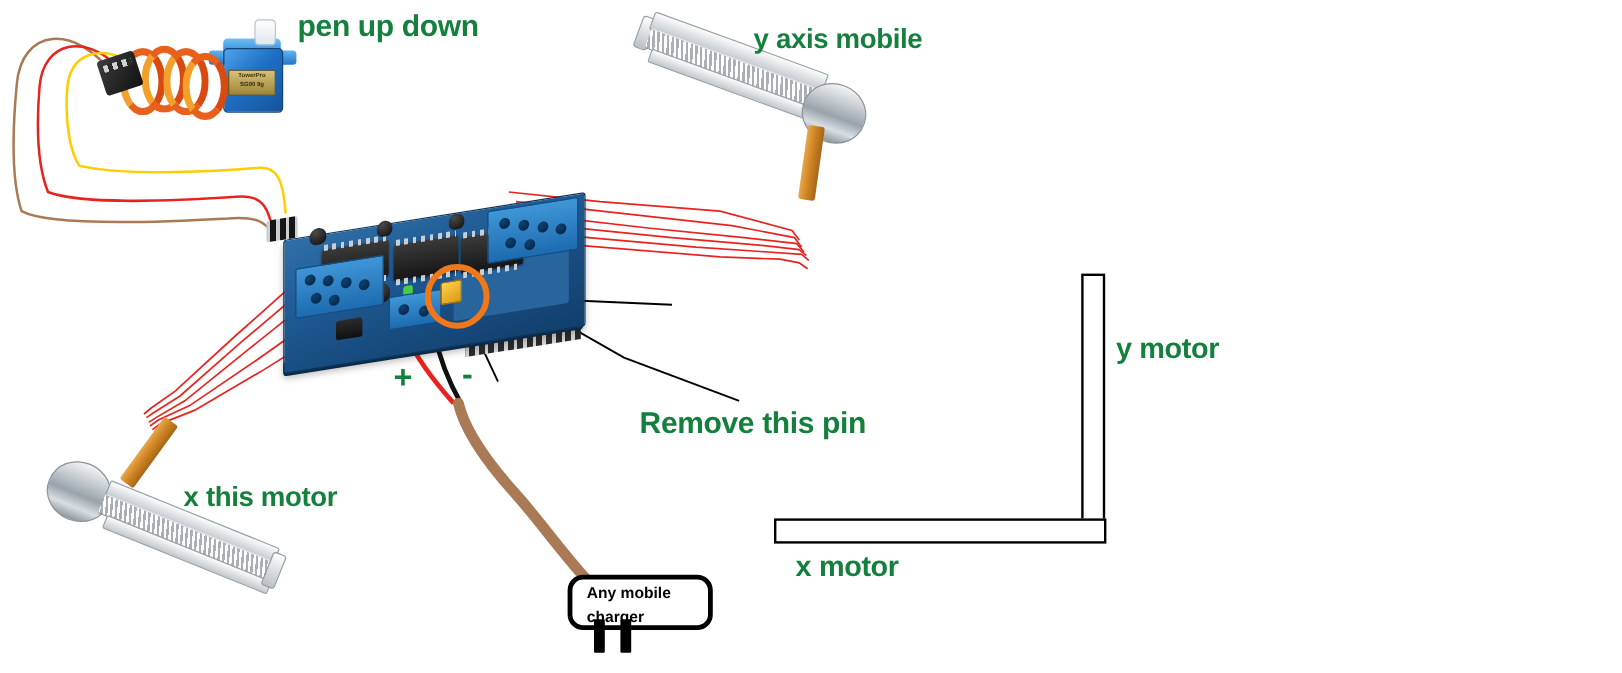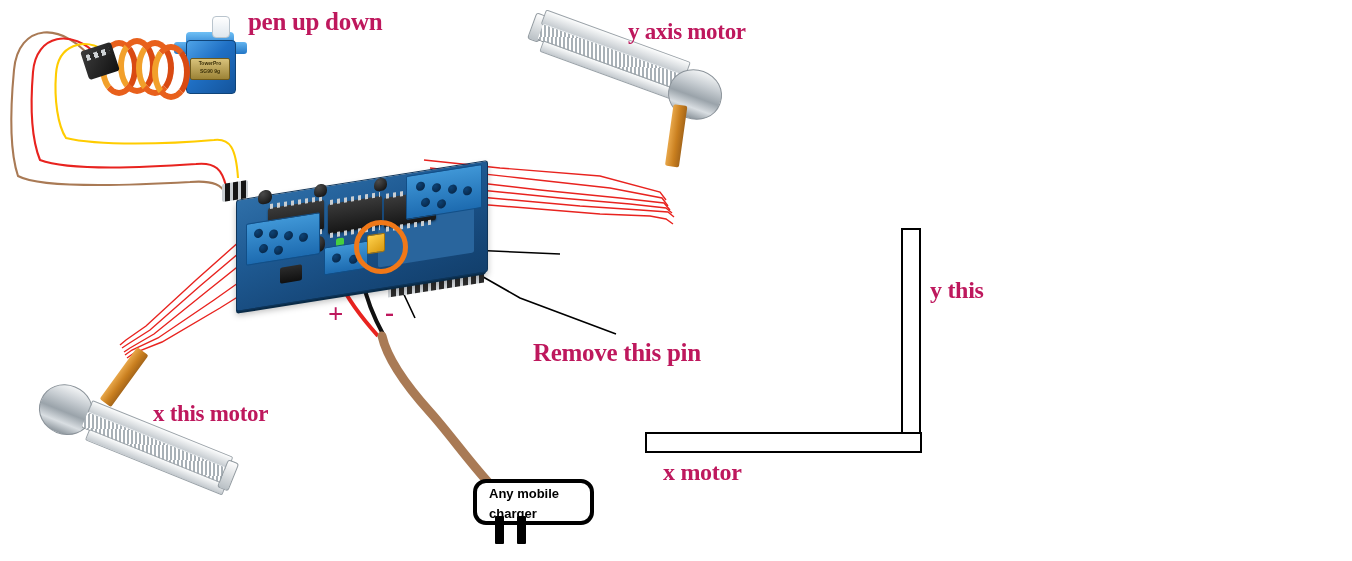--- a/index.html
+++ b/index.html
@@ -1,19 +1,19 @@
 <!DOCTYPE html>
 <html><head>
 <meta charset="utf-8">
 <style>
   html,body{margin:0;padding:0;background:#fff;}
   body{width:1352px;height:561px;font-family:"Liberation Sans",sans-serif;overflow:hidden;}
   #stage{position:relative;width:1352px;height:561px;background:#ffffff;}
-  .lbl{position:absolute;font-weight:bold;color:#be185d;white-space:nowrap;
-       font-family:Liberation Serif, serif;letter-spacing:-0.3px;}
+  .lbl{position:absolute;font-weight:bold;color:#15803d;white-space:nowrap;
+       font-family:Liberation Sans, sans-serif;letter-spacing:-0.3px;}
   #svg-wires{position:absolute;left:0;top:0;width:1352px;height:561px;overflow:visible;}
   .photo{position:absolute;}
   
   #servo{left:168px;top:12px;width:92px;height:92px;}
   .sv-body{position:absolute;left:18px;top:28px;width:48px;height:52px;border-radius:4px;
      background:linear-gradient(135deg,#4ea3e8 0%,#1f6fc4 45%,#14549b 100%);border:1px solid #0f4479;}
   .sv-top{position:absolute;left:18px;top:20px;width:48px;height:14px;border-radius:4px 4px 2px 2px;
      background:linear-gradient(180deg,#6fc0f5,#2b7fd0);}
   .sv-ear-l{position:absolute;left:6px;top:30px;width:16px;height:12px;border-radius:3px;
      background:linear-gradient(180deg,#63b4ef,#2276c6);}
@@ -228,27 +228,27 @@
 
   <div id="charger">
     <div class="cbox"></div>
     <div class="prong" style="left:22px;"></div>
     <div class="prong" style="left:44px;"></div>
   </div>
   <div id="chg-text">Any mobile charger</div>
 
   <div class="lbl" style="left:248px;top:8px;font-size:25px;">pen up down</div>
 
-  <div class="lbl" style="left:628px;top:19px;font-size:23px;">y axis motor</div>
+  <div class="lbl" style="left:628px;top:19px;font-size:23px;">y axis mobile</div>
 
   <div class="lbl" style="left:153px;top:401px;font-size:23px;">x this motor</div>
 
   <div class="lbl" style="left:533px;top:339px;font-size:25px;">Remove this pin</div>
 
-  <div class="lbl" style="left:930px;top:277px;font-size:24px;">y this</div>
+  <div class="lbl" style="left:930px;top:277px;font-size:24px;">y motor</div>
 
   <div class="lbl" style="left:663px;top:459px;font-size:24px;">x motor</div>
 
   <div class="lbl" style="left:328px;top:299px;font-size:27px;">+</div>
 
   <div class="lbl" style="left:385px;top:297px;font-size:27px;">-</div>
 
 </div>
 
 </body></html>

